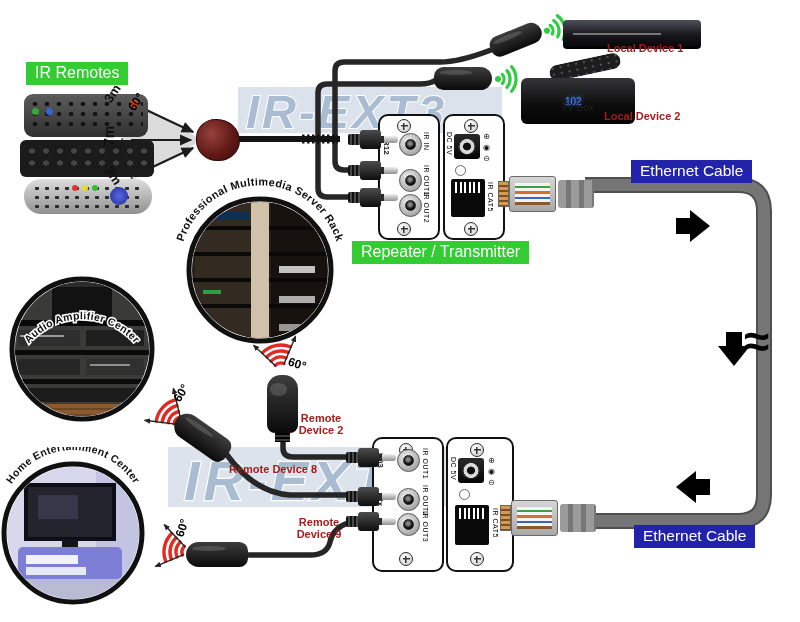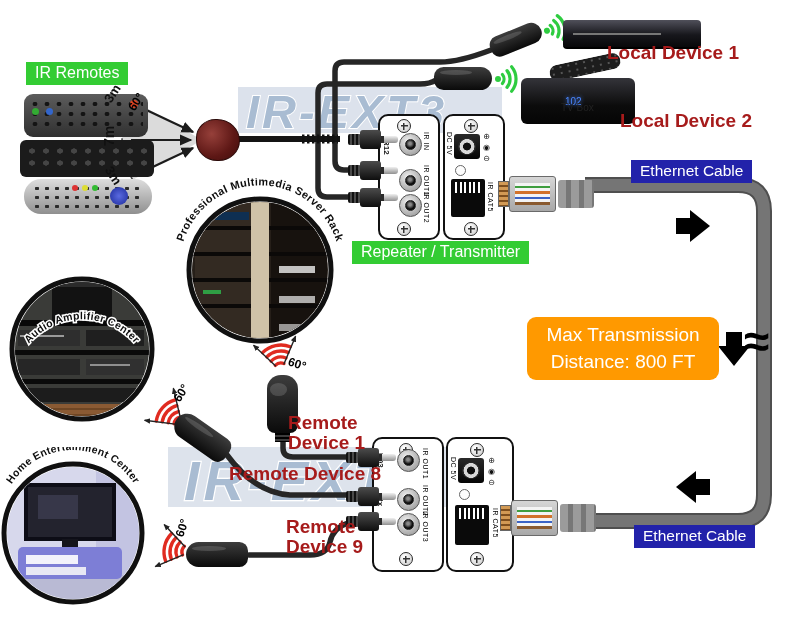--- a/index.html
+++ b/index.html
@@ -4,21 +4,21 @@
 <style>
   html,body{margin:0;padding:0;background:#fff;font-family:"Liberation Sans",sans-serif;}
   #canvas{position:relative;width:800px;height:622px;background:#fff;overflow:hidden;}
   svg.layer{position:absolute;left:0;top:0;}
 
   
   .glabel{position:absolute;background:#33CC33;color:#fff;font-size:16px;padding:2px 9px 3px;white-space:nowrap;}
   .blabel{position:absolute;background:#2222AA;color:#fff;font-size:15.5px;padding:2px 9px 3px;white-space:nowrap;}
   .orange-box{position:absolute;left:527px;top:317px;width:192px;background:#FF9900;color:#fff;border-radius:9px;
     text-align:center;font-size:19px;line-height:1.4;padding:5px 0;}
-  .redlabel{position:absolute;color:#A61B1B;font-size:19px;font-weight:bold;white-space:nowrap;line-height:1.05;}
+  .redlabel{position:absolute;color:#A61B1B;font-size:11px;font-weight:bold;white-space:nowrap;line-height:1.05;}
   .redlabel.center{text-align:center;}
   .smallcap{position:absolute;color:#222;font-size:10px;}
   .deg{position:absolute;color:#000;font-size:12px;font-weight:bold;}
   .fanlab{position:absolute;color:#111;font-size:13px;font-weight:bold;}
   .approx{position:absolute;left:744px;top:318px;font-size:46px;font-weight:bold;color:#000;line-height:1;}
 
   
   .panel{position:absolute;background:#fff;border:2px solid #111;border-radius:10px;}
   .screw{position:absolute;width:12px;height:12px;border:1.5px solid #2a2a2a;border-radius:50%;
     background:linear-gradient(#333,#333) 50% 50%/7px 1.5px no-repeat,
@@ -389,33 +389,29 @@
     <span class="rj-body"></span>
     <span class="rj-boot"></span>
   </div>
 
   <div class="glabel" style="left:352px;top:241px;">Repeater / Transmitter</div>
   <div class="glabel" style="left:26px;top:62px;">IR Remotes</div>
 
   <div class="blabel" style="left:631px;top:160px;">Ethernet Cable</div>
   <div class="blabel" style="left:634px;top:525px;">Ethernet Cable</div>
 
-  <div class="orange-box">
-    <div>Max Transmission</div>
-    <div>Distance: 800 FT</div>
-  </div>
   <div class="approx">≈</div>
 
   <div class="redlabel" style="left:607px;top:43px;">Local Device 1</div>
-  <div class="redlabel" style="left:620px;top:111px;">Local Device 2</div>
+  <div class="redlabel" style="left:604px;top:111px;">Local Device 2</div>
   <div class="smallcap" style="left:561px;top:102px;">TV Box</div>
 
   <div class="redlabel center" style="left:288px;top:413px;width:66px;">
     <div>Remote</div>
-    <div>Device 1</div>
+    <div>Device 2</div>
   </div>
   <div class="redlabel" style="left:229px;top:464px;">Remote Device 8</div>
   <div class="redlabel center" style="left:286px;top:517px;width:66px;">
     <div>Remote</div>
     <div>Device 9</div>
   </div>
 
   <div class="fanlab" style="left:103px;top:86px;transform:rotate(-57deg);">3m</div>
   <div class="deg" style="left:127px;top:95px;transform:rotate(-57deg);">60°</div>
   <div class="fanlab" style="left:99px;top:128px;transform:rotate(-90deg);font-size:14px;">7m</div>

